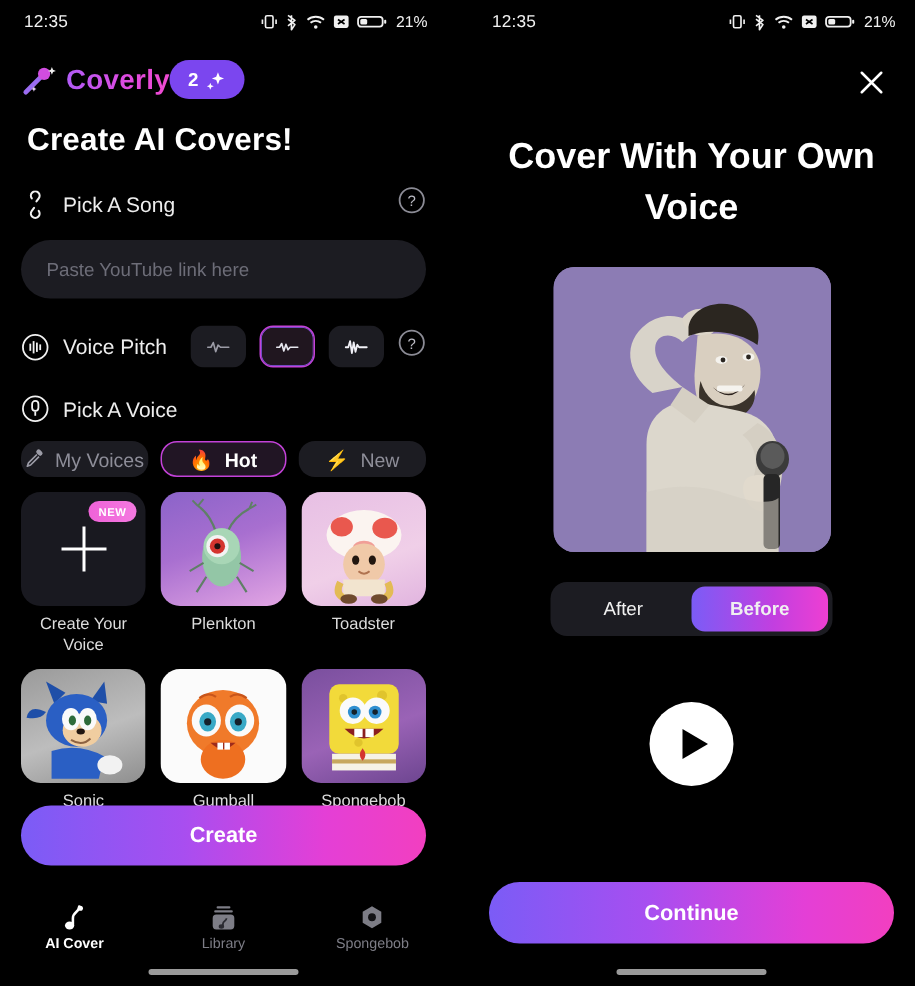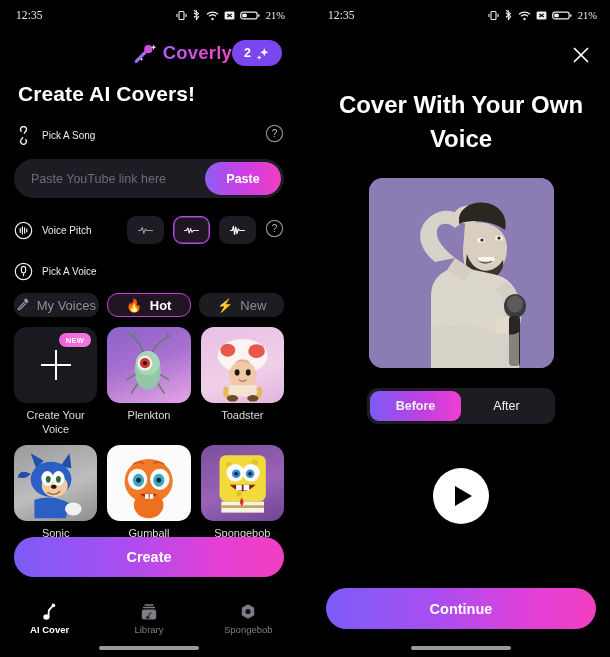--- a/index.html
+++ b/index.html
@@ -17,30 +17,29 @@
     overflow: hidden;
   }
   .gap { width: 14px; height: 657px; background: #000; }
 
   
   .statusbar {
     height: 30px; display: flex; align-items: center;
     justify-content: space-between;
     padding: 0 13px 0 16px;
     color: #fff;
-    font-family: Liberation Serif, serif;
   }
   .status-time { font-size: 11.5px; letter-spacing: .1px; color:#f2f2f2; }
-  .status-icons { display: flex; align-items: flex-end; gap: 5px; }
+  .status-icons { display: flex; align-items: flex-start; gap: 5px; }
   .status-icons svg { display:block; }
   .batt-text { font-size: 10.5px; color:#f2f2f2; margin-left:1px; }
 
   
   .app-header {
-    display:flex; align-items:center; justify-content:flex-end;
+    display:flex; align-items:center; justify-content:flex-start;
     padding: 10px 16px 0 14px;
   }
   .brand { display:flex; align-items:center; gap:6px; }
   .brand-name {
     font-size: 18.5px; font-weight: bold; letter-spacing:.2px;
     background: linear-gradient(90deg,#b15cf7 0%, #e04ae0 60%, #f04ad0 100%);
     -webkit-background-clip: text; background-clip: text; color: transparent;
   }
   .credits {
     display:flex; align-items:center; justify-content:center; gap:4px;
@@ -52,21 +51,21 @@
   .page-title {
     color:#fff; font-size:21px; font-weight:bold;
     padding: 16px 14px 0 18px; letter-spacing:.1px;
   }
 
   
   .section-row {
     display:flex; align-items:center;
     padding: 0 14px; margin-top:18px; gap:9px;
   }
-  .section-label { color:#ededed; font-size:10px; }
+  .section-label { color:#ededed; font-size:14px; }
   .help-badge { margin-left:auto; }
 
   
   .paste-wrap {
     margin: 12px 14px 0 14px;
     height:39px; background:#1c1c22; border-radius:999px;
     display:flex; align-items:center; padding:3px;
   }
   .paste-input {
     flex:1; background:transparent; border:none; outline:none;
@@ -283,21 +282,20 @@
       <span class="help-badge">
         <svg width="19" height="19" viewBox="0 0 19 19">
           <circle cx="9.5" cy="9.5" r="8.1" fill="none" stroke="#8b8b95" stroke-width="1.2"></circle>
           <text x="9.5" y="13.4" font-family="Liberation Sans, sans-serif" font-size="10" fill="#b9b9c2" text-anchor="middle">?</text>
         </svg>
       </span>
     </div>
 
     <div class="paste-wrap">
       <input class="paste-input" type="text" placeholder="Paste YouTube link here" style="">
-      <button class="paste-btn">Paste</button>
     </div>
 
     <div class="section-row">
       <svg width="19" height="19" viewBox="0 0 19 19">
         <circle cx="9.5" cy="9.5" r="8.2" fill="none" stroke="#f0f0f0" stroke-width="1.2"></circle>
         <rect x="5.6" y="7.1" width="1.2" height="4.8" fill="#f0f0f0"></rect>
         <rect x="7.8" y="5.4" width="1.2" height="8.2" fill="#f0f0f0"></rect>
         <rect x="10.0" y="6.4" width="1.2" height="6.2" fill="#f0f0f0"></rect>
         <rect x="12.2" y="7.6" width="1.2" height="3.8" fill="#f0f0f0"></rect>
       </svg>
@@ -588,22 +586,22 @@
 
         <ellipse cx="146" cy="128" rx="11" ry="12" fill="#3b3b3b"></ellipse>
         <ellipse cx="146" cy="126" rx="8" ry="8.6" fill="#5a5a5a"></ellipse>
         <rect x="140" y="138" width="11" height="50" rx="3.4" fill="#262626"></rect>
 
         <path d="M62 150 q30 -8 56 2 q24 8 32 2 V190 H62z" fill="#d4cec2" opacity=".55"></path>
       </svg>
     </div>
 
     <div class="ba-toggle">
+      <div class="ba-opt">After</div>
       <div class="ba-opt sel">Before</div>
-      <div class="ba-opt">After</div>
     </div>
 
     <div class="play-btn">
       <span class="play-tri"></span>
     </div>
 
     <button class="continue-btn">Continue</button>
 
     <div class="home-bar"></div>
   </div>

